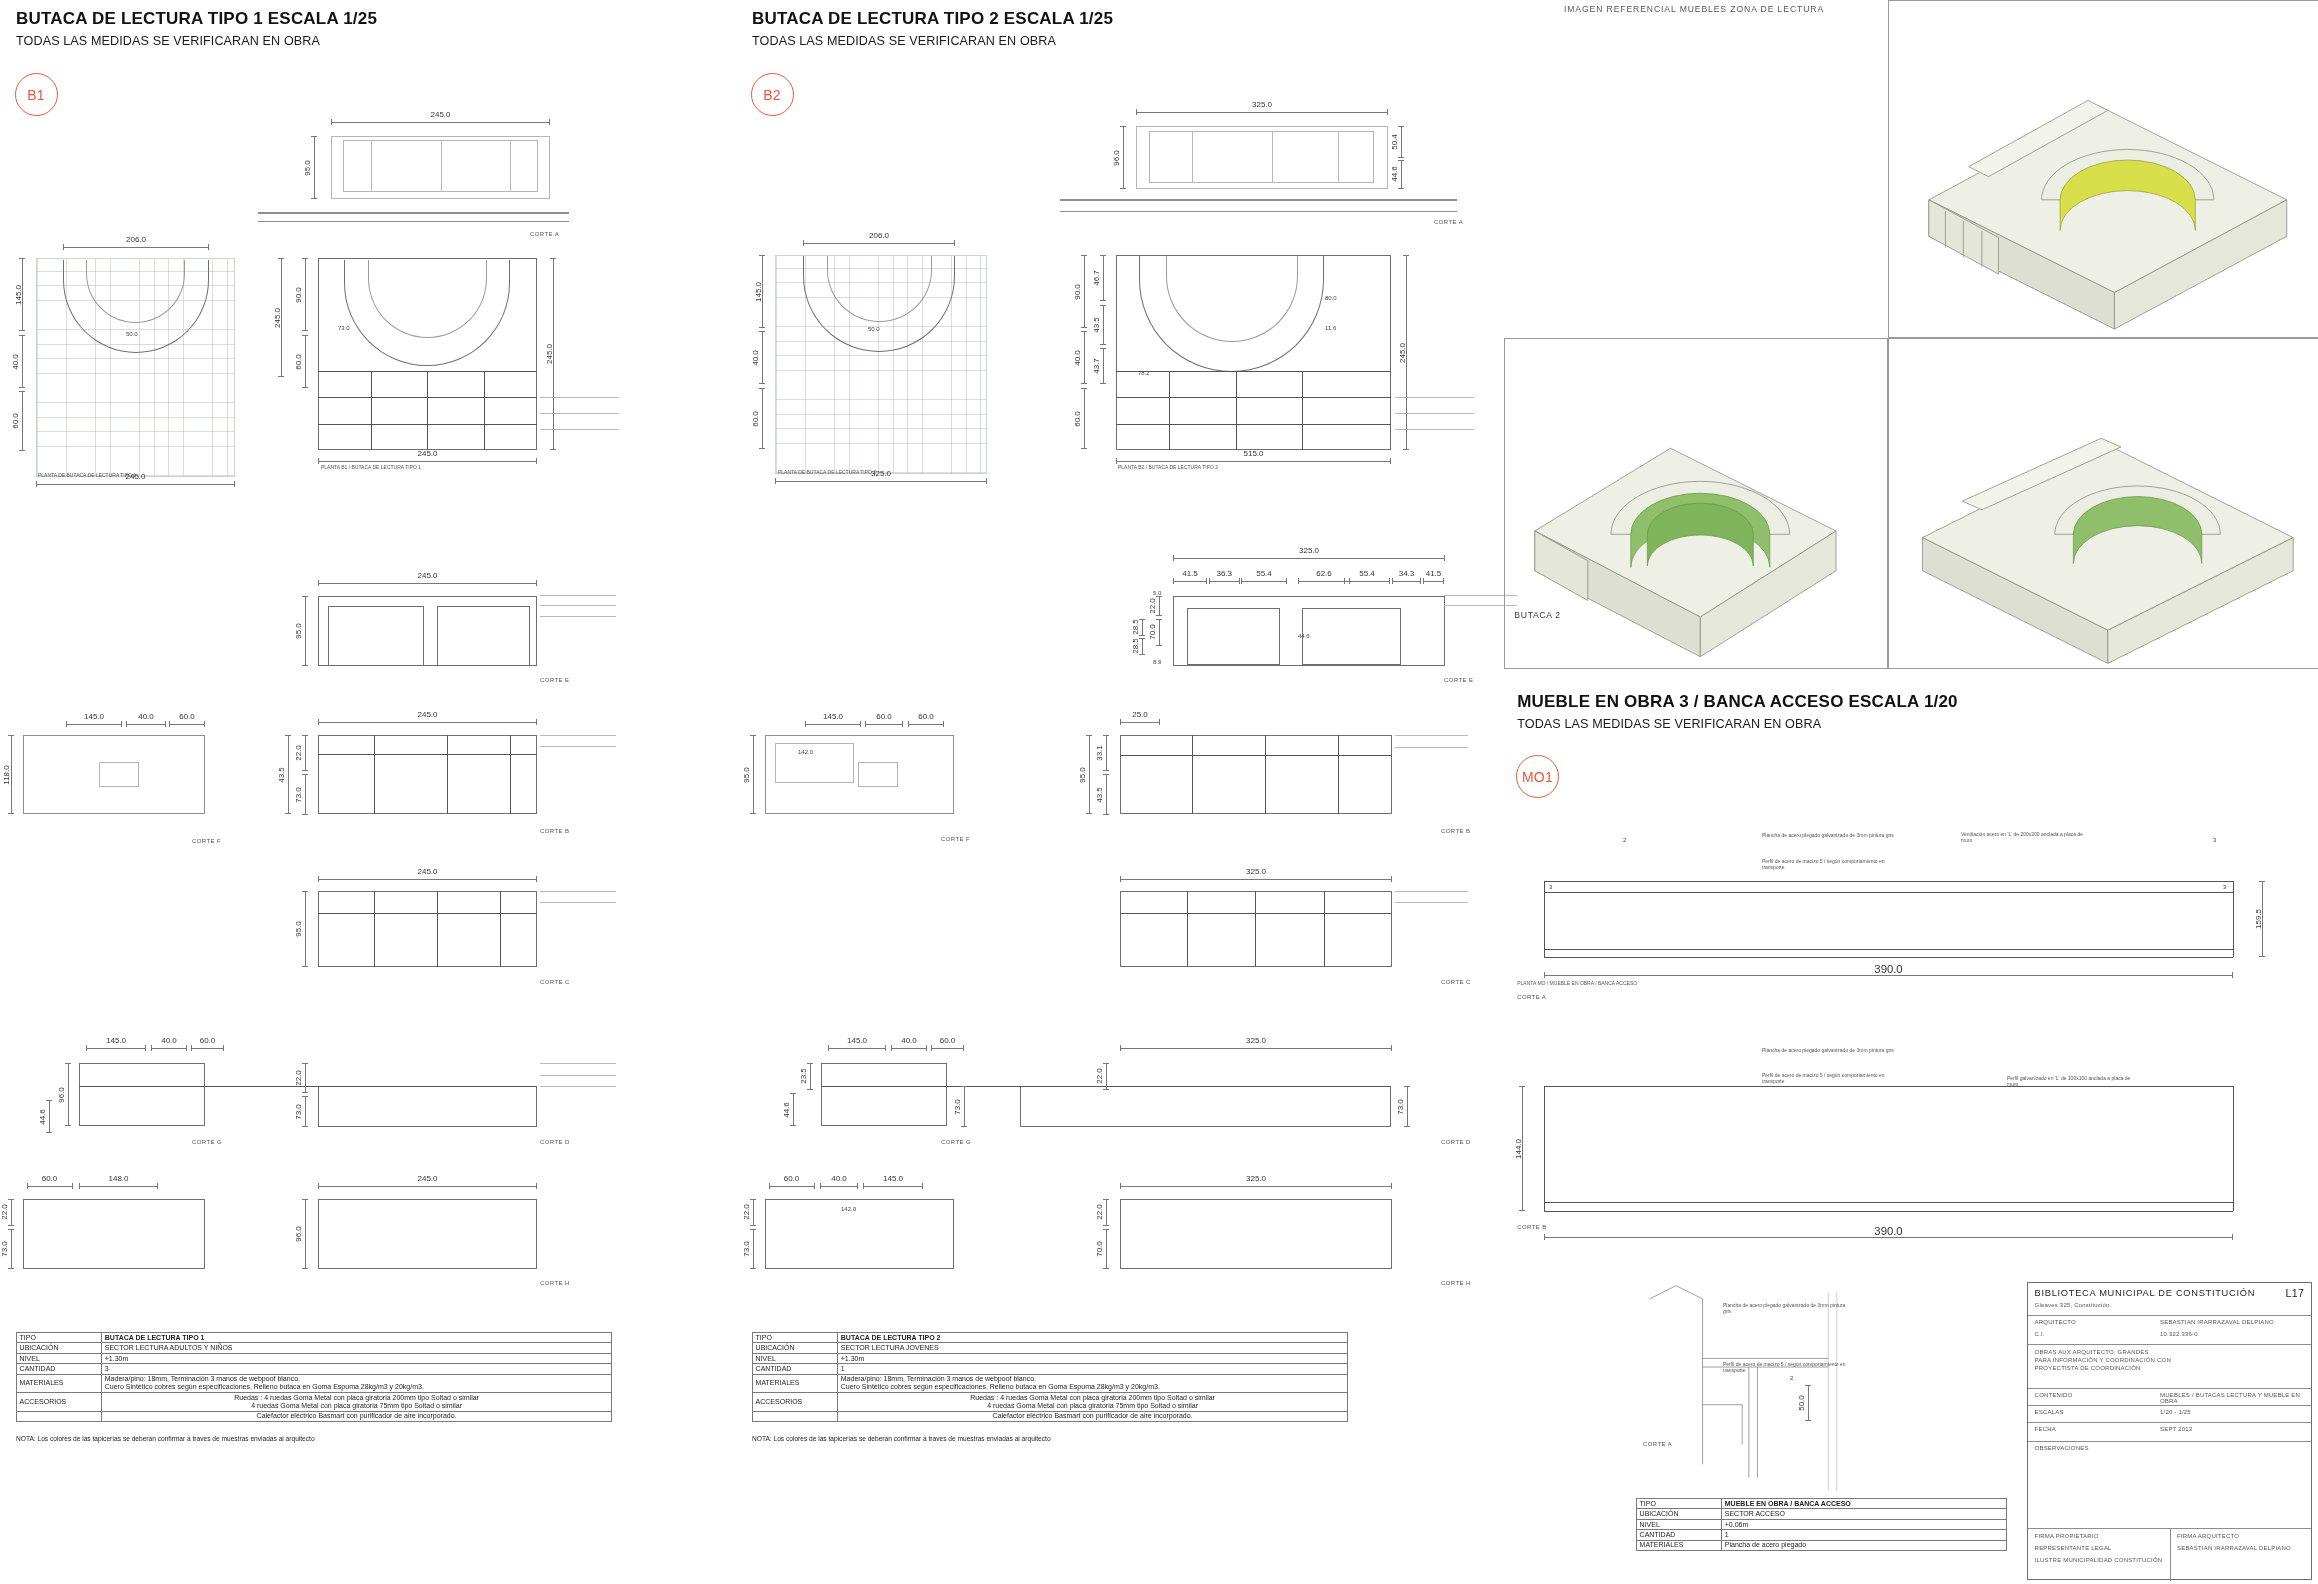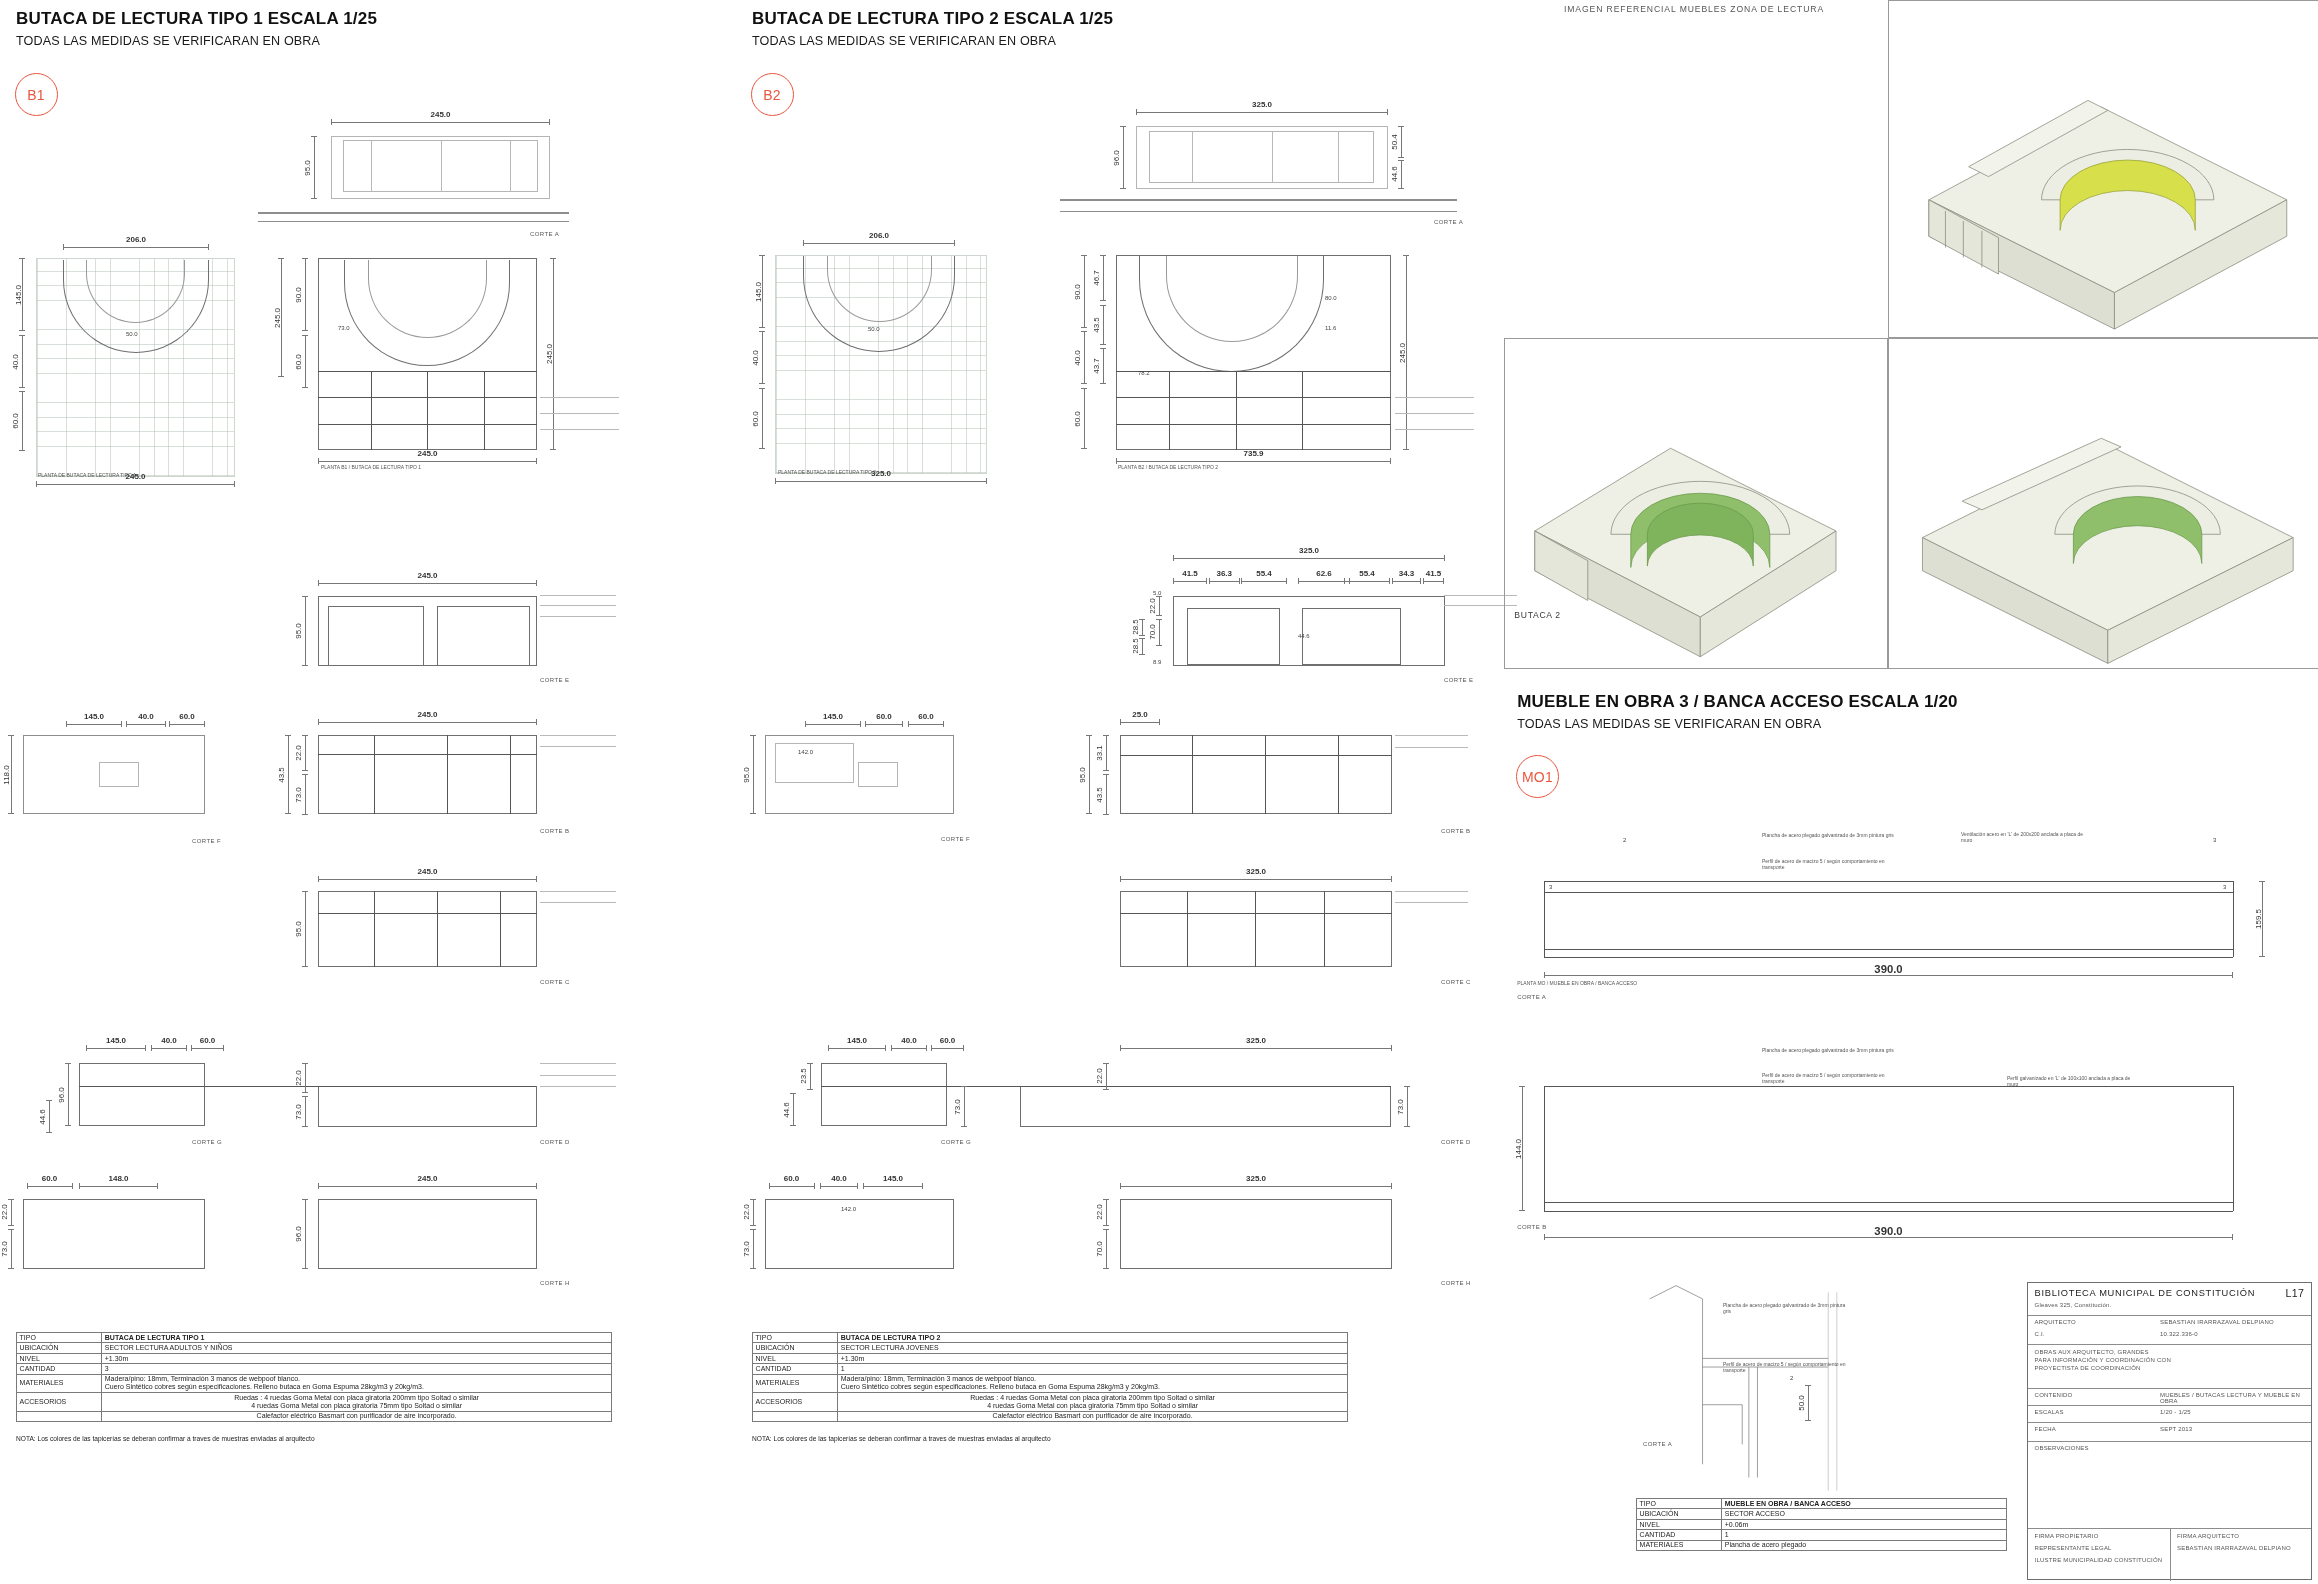--- a/index.html
+++ b/index.html
@@ -21,21 +21,21 @@
   .gray{background:#8e8e8e;}
   .lt{background:#b9b9b9;}
   .box{position:absolute;border:0.7px solid #6f6f6f;box-sizing:border-box;}
   .boxl{position:absolute;border:0.7px solid #b5b5b5;box-sizing:border-box;}
   .grid-bg{position:absolute;box-sizing:border-box;border:0.7px solid #cfd6cf;background:
       repeating-linear-gradient(0deg,rgba(170,185,170,.45) 0 0.7px,transparent 0.7px 14.6px),
       repeating-linear-gradient(90deg,rgba(170,185,170,.45) 0 0.7px,transparent 0.7px 14.6px);}
   .semi{position:absolute;border:0.7px solid #6f6f6f;border-top:none;box-sizing:border-box;}
 
   
-  .dim{position:absolute;height:6.6px;font-weight:bold;}
+  .dim{position:absolute;height:6.6px;}
   .dim:before,.dim:after{content:"";position:absolute;top:0;width:0.7px;height:6px;background:#777;}
   .dim:before{left:0;}.dim:after{right:0;}
   .dim i{position:absolute;top:3px;left:0;right:0;height:0.7px;background:#777;display:block;}
   .dim span{position:absolute;top:-9.3px;left:0;right:0;text-align:center;font-size:8px;color:#333;}
   .dimv{position:absolute;width:6.6px;}
   .dimv:before,.dimv:after{content:"";position:absolute;left:0;height:0.7px;width:6px;background:#777;}
   .dimv:before{top:0;}.dimv:after{bottom:0;}
   .dimv i{position:absolute;left:3px;top:0;bottom:0;width:0.7px;background:#777;display:block;}
   .dimv span{position:absolute;left:-10.6px;top:50%;transform:translateY(-50%) rotate(-90deg);font-size:8px;color:#333;white-space:nowrap;}
 
@@ -422,21 +422,21 @@
       </div>
     <div class="dimv" style="left:339px;top:388px;height:61px;">
         <i></i>
         <span>60.0</span>
       </div>
     <div class="tiny" style="position:absolute;left:583px;top:295px;">80.0</div>
     <div class="tiny" style="position:absolute;left:583px;top:325px;">11.6</div>
     <div class="tiny" style="position:absolute;left:396px;top:370px;">78.2</div>
     <div class="dim" style="left:374px;top:458px;width:275px;">
         <i></i>
-        <span>735.9</span>
+        <span>515.0</span>
       </div>
     <div class="tiny2" style="position:absolute;left:376px;top:464px;">PLANTA B2 / BUTACA DE LECTURA TIPO 2</div>
     <div class="ln h1 lt" style="left:653px;top:397px;width:79px;"></div>
     <div class="ln h1 lt" style="left:653px;top:413px;width:79px;"></div>
     <div class="ln h1 lt" style="left:653px;top:429px;width:79px;"></div>
 
     <div class="dim" style="left:431px;top:555px;width:272px;">
         <i></i>
         <span>325.0</span>
       </div>

